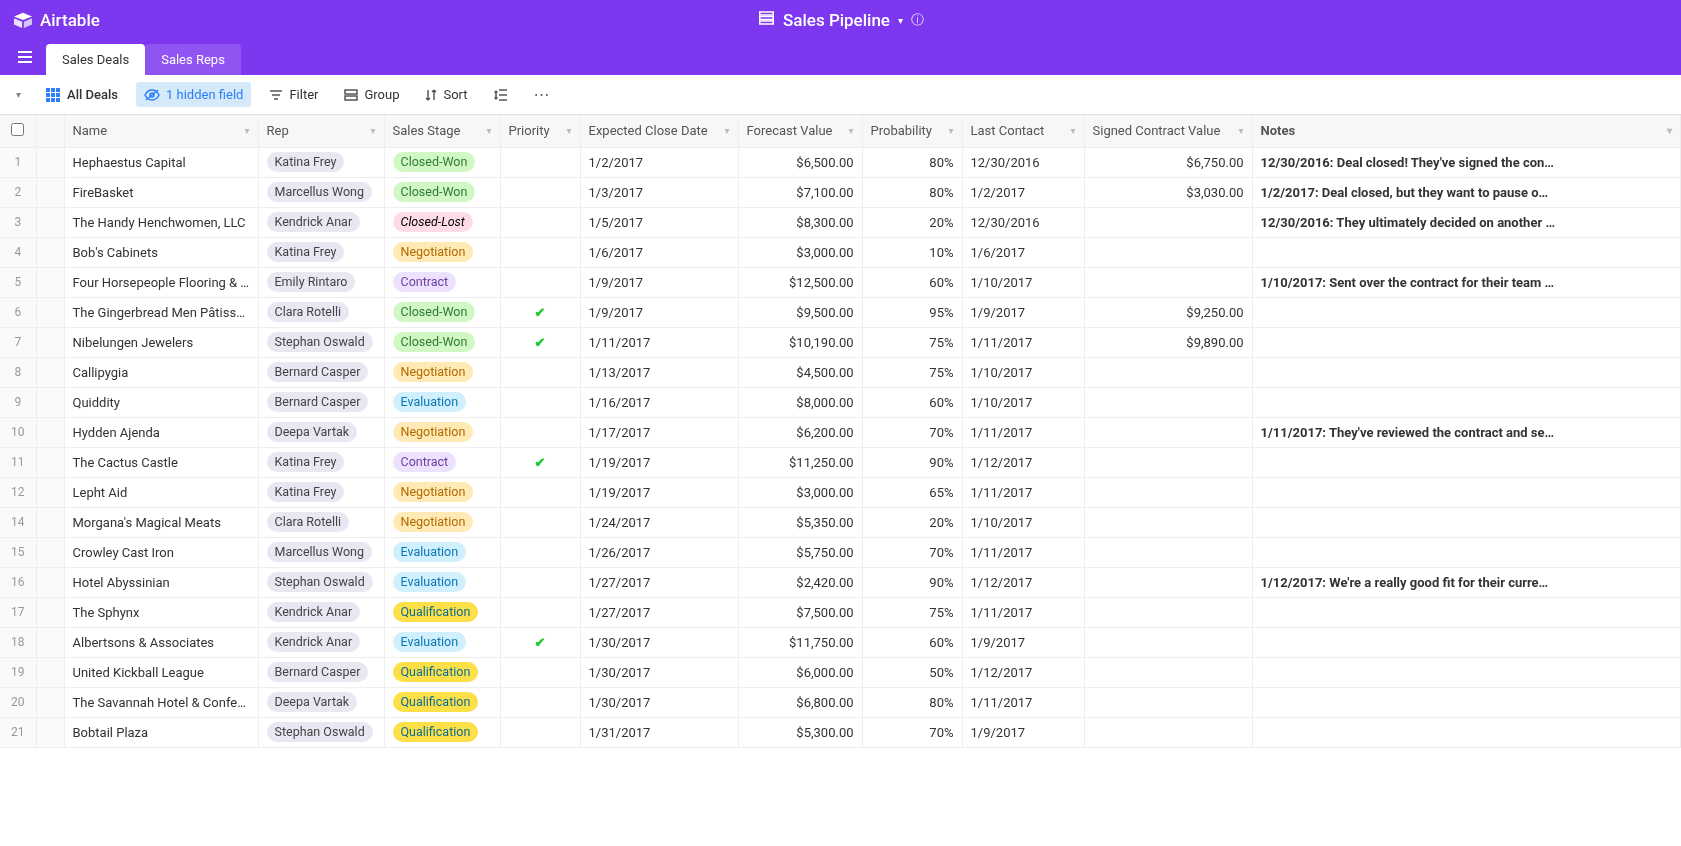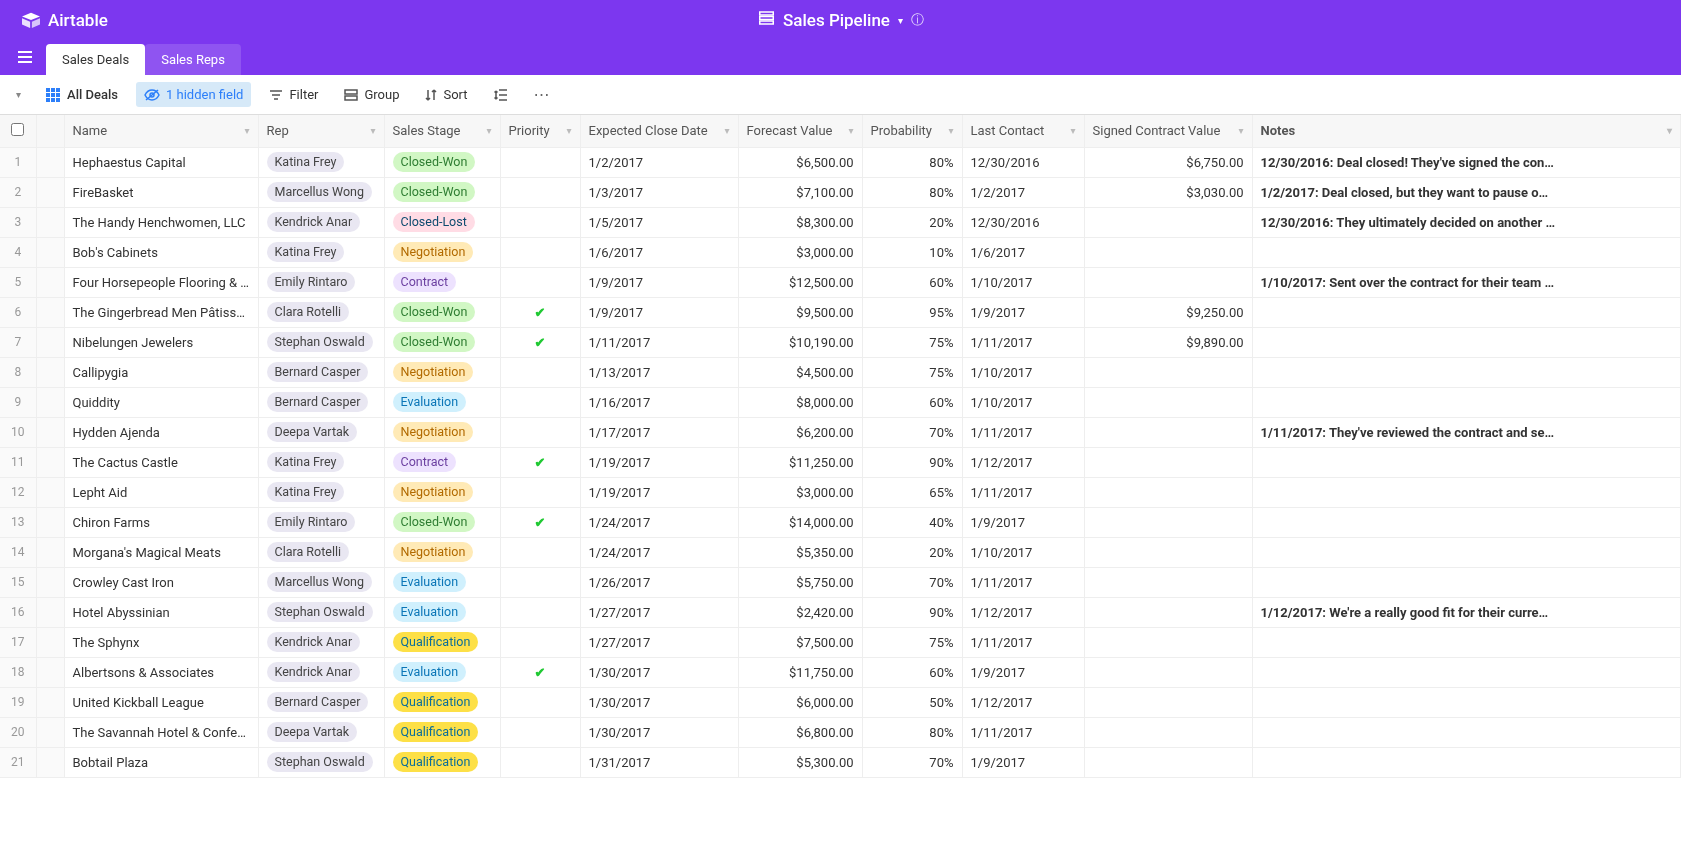--- a/index.html
+++ b/index.html
@@ -1,18 +1,18 @@
 <!DOCTYPE html>
 <html><head>
 <meta charset="utf-8">
 <style>
   * { box-sizing: border-box; margin: 0; padding: 0; }
   body { font-family: -apple-system, BlinkMacSystemFont, "Segoe UI", Roboto, Helvetica, Arial, sans-serif; font-size: 13px; color: #333; background: #fff; overflow: hidden; width: 1681px; height: 846px; }
   .header { background: #7c37ef; height: 75px; display: flex; flex-direction: column; color: #fff; }
-  .header-top { display: flex; align-items: center; height: 40px; padding: 0 20px; position: relative; }
+  .header-top { display: flex; align-items: center; height: 40px; padding: 0 12px; position: relative; }
   .logo { display: flex; align-items: center; gap: 6px; font-weight: 500; font-size: 17px; }
   .logo-icon svg { display: block; }
   .title-wrap { position: absolute; left: 50%; transform: translateX(-50%); display: flex; align-items: center; gap: 8px; font-size: 17px; font-weight: 500; }
   .title-wrap .info { font-size: 13px; opacity: 0.8; }
   .header-bottom { display: flex; align-items: flex-end; height: 35px; padding-left: 10px; gap: 0; }
   .menu-btn { width: 30px; height: 30px; display: flex; align-items: center; justify-content: center; cursor: pointer; border-radius: 3px; margin-right: 6px; margin-bottom: 3px; }
   .tab { padding: 8px 16px; font-size: 13px; border-top-left-radius: 4px; border-top-right-radius: 4px; cursor: pointer; color: #fff; background: rgba(255,255,255,0.15); }
   .tab.active { background: #fff; color: #333; }
   .toolbar { height: 40px; border-bottom: 1px solid #ddd; display: flex; align-items: center; padding: 0 10px; gap: 10px; }
   .tb-btn { display: flex; align-items: center; gap: 6px; padding: 5px 8px; border-radius: 3px; cursor: pointer; font-size: 13px; color: #333; }
@@ -36,21 +36,21 @@
   .col-forecast { width: 124px; text-align: right; }
   .col-prob { width: 100px; text-align: right; }
   .col-last { width: 122px; }
   .col-signed { width: 168px; text-align: right; }
   .col-notes { width: auto; font-weight: bold; }
   td.col-forecast, td.col-prob, td.col-signed { text-align: right; }
   td.col-priority { text-align: center; color: #20c933; font-weight: bold; }
   .pill { display: inline-block; padding: 2px 8px; border-radius: 10px; font-size: 12.5px; line-height: 16px; }
   .rep-pill { background: #e9e7f2; color: #444; }
   .stage-closed-won { background: #d1f7c4; color: #2e7d32; }
-  .stage-closed-lost { background: #ffdce5; color: #0c4a6e; }
+  .stage-closed-lost { background: #ffdce5; color: #000000; font-style: italic; }
   .stage-negotiation { background: #ffeab6; color: #b26a00; }
   .stage-contract { background: #ede2fe; color: #6b3fa0; }
   .stage-evaluation { background: #d0f0fd; color: #0b76b7; }
   .stage-qualification { background: #fde047; color: #0b6e99; }
   thead th.col-rownum, thead th.col-expand { background:#f7f7f7; }
   thead th.col-rownum input { margin:0; }
   .priority-check { color:#20c933; font-size:13px; }
   .caret-down { font-size:10px; color:#888; }
   .more-dots { font-size:16px; color:#666; letter-spacing:2px; }
 </style>
@@ -400,34 +400,20 @@
           <td class="col-stage"><span class="pill stage-negotiation">Negotiation</span></td>
           <td class="col-priority"></td>
           <td class="col-date">1/19/2017</td>
           <td class="col-forecast">$3,000.00</td>
           <td class="col-prob">65%</td>
           <td class="col-last">1/11/2017</td>
           <td class="col-signed"></td>
           <td class="col-notes"></td>
         </tr>
         <tr>
-          <td class="col-rownum">13</td>
-          <td class="col-expand"></td>
-          <td class="col-name">Chiron Farms</td>
-          <td class="col-rep"><span class="pill rep-pill">Emily Rintaro</span></td>
-          <td class="col-stage"><span class="pill stage-closed-won">Closed-Won</span></td>
-          <td class="col-priority"><span class="priority-check">✔</span></td>
-          <td class="col-date">1/24/2017</td>
-          <td class="col-forecast">$14,000.00</td>
-          <td class="col-prob">40%</td>
-          <td class="col-last">1/9/2017</td>
-          <td class="col-signed"></td>
-          <td class="col-notes"></td>
-        </tr>
-        <tr>
           <td class="col-rownum">14</td>
           <td class="col-expand"></td>
           <td class="col-name">Morgana's Magical Meats</td>
           <td class="col-rep"><span class="pill rep-pill">Clara Rotelli</span></td>
           <td class="col-stage"><span class="pill stage-negotiation">Negotiation</span></td>
           <td class="col-priority"></td>
           <td class="col-date">1/24/2017</td>
           <td class="col-forecast">$5,350.00</td>
           <td class="col-prob">20%</td>
           <td class="col-last">1/10/2017</td>

